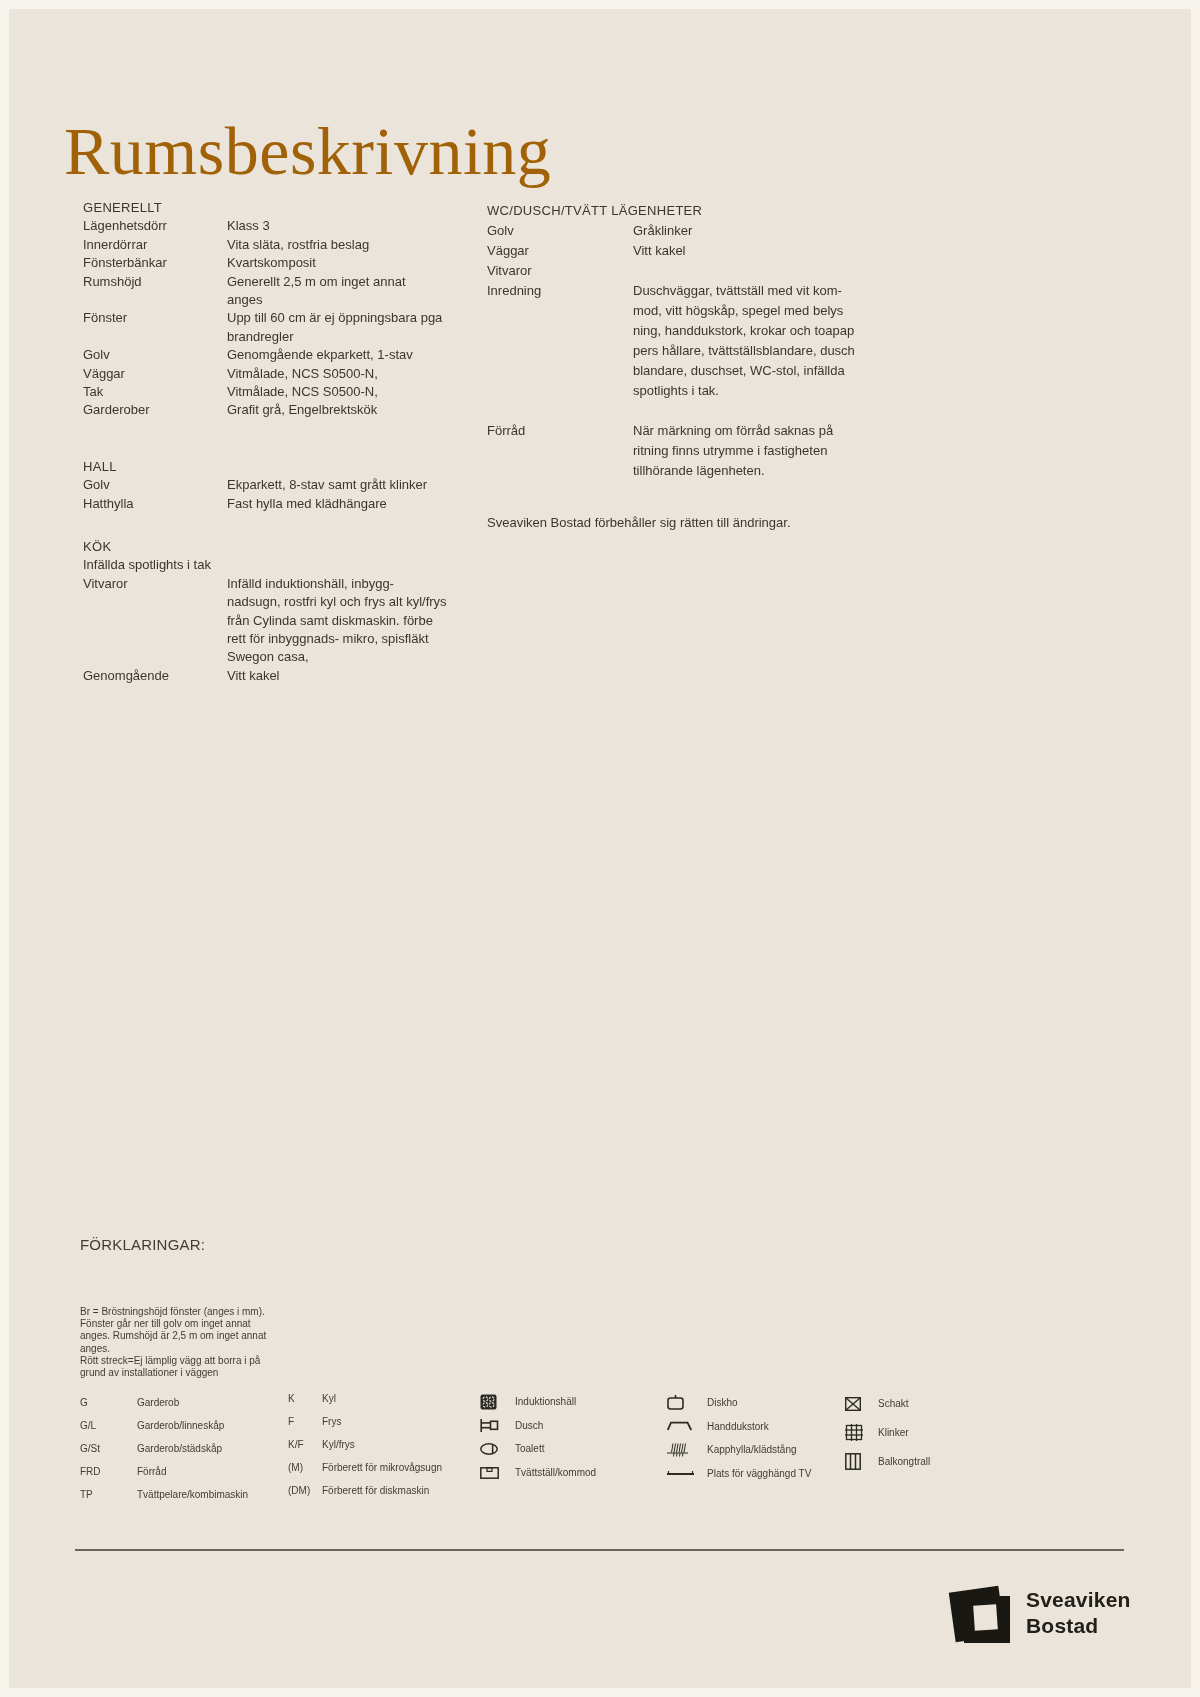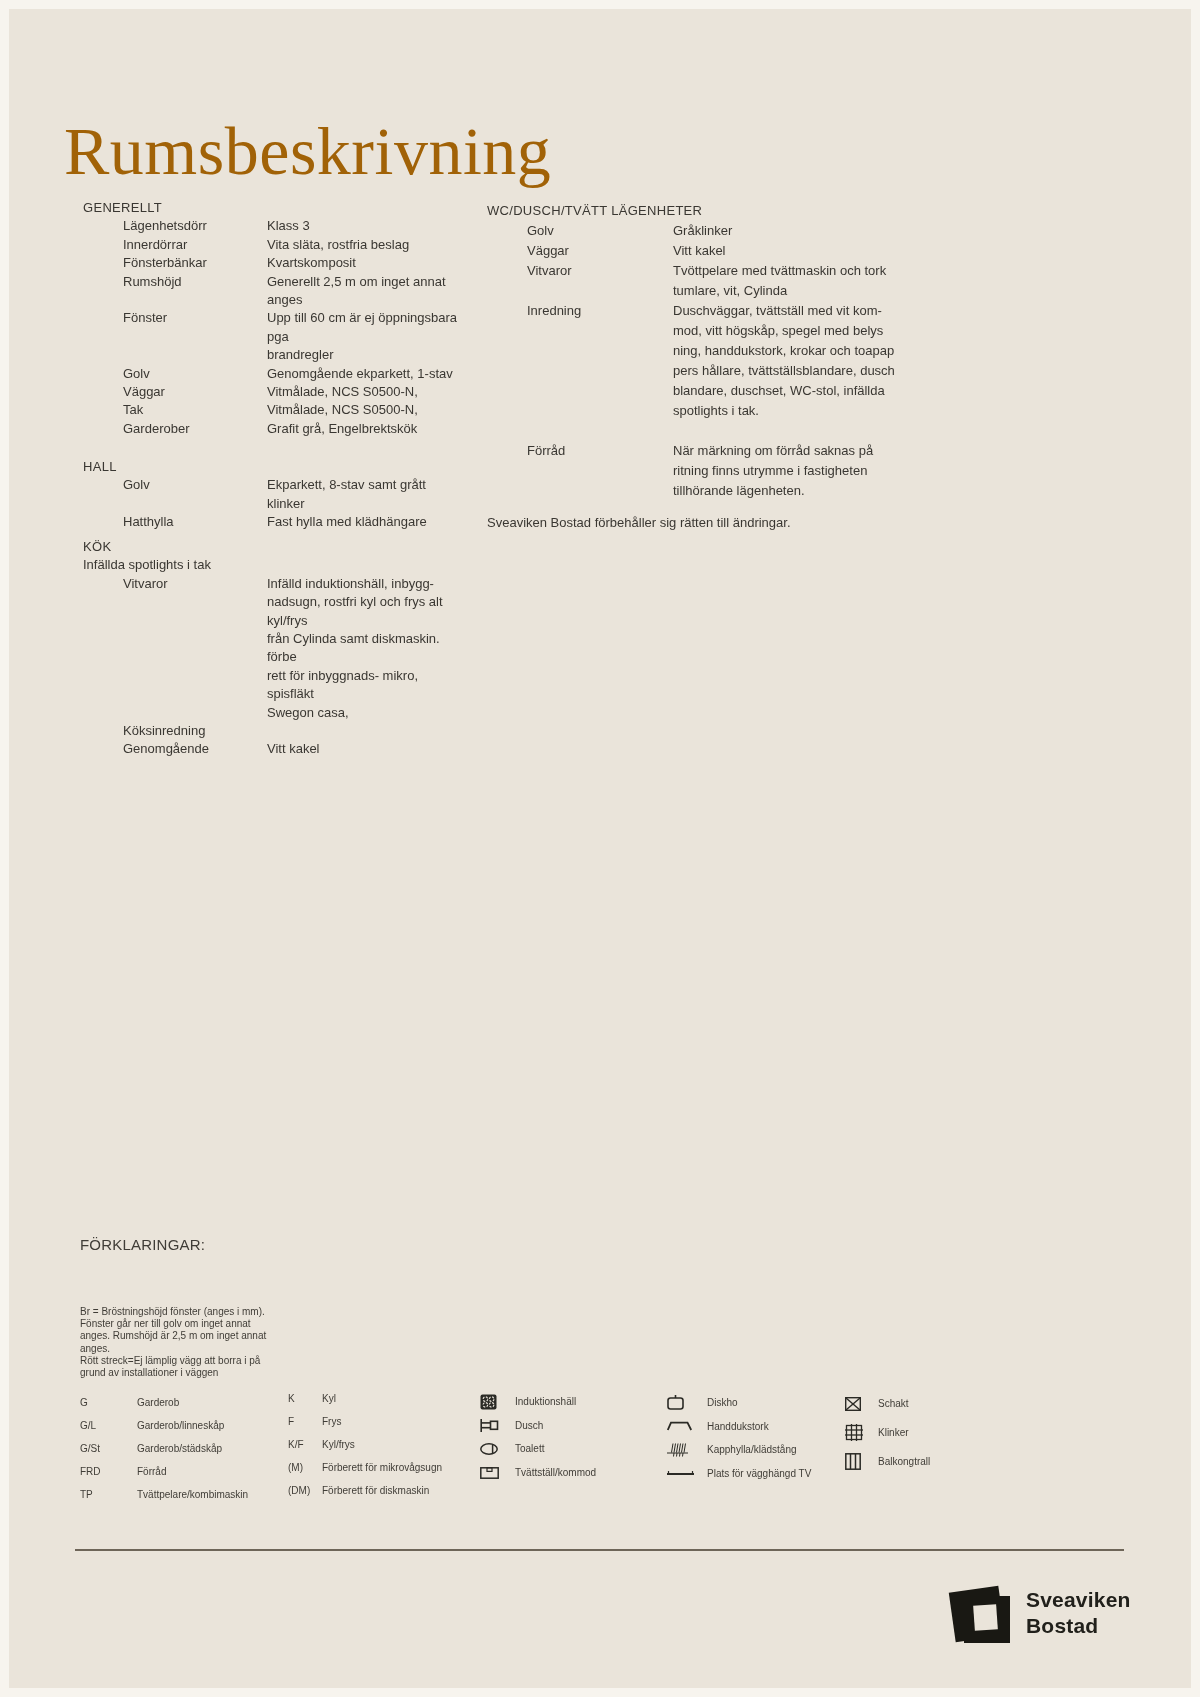--- a/index.html
+++ b/index.html
@@ -36,21 +36,21 @@
     font-size:13px;line-height:18.4px;
     color:var(--text);
   }
   #sec-generellt{left:83px;top:199px;width:380px;}
   #sec-hall{left:83px;top:458px;width:380px;}
   #sec-kok{left:83px;top:538px;width:380px;}
   #sec-wc{left:487px;top:201px;width:430px;line-height:20px;}
   .sec-heading{letter-spacing:0.3px;}
   .row{display:flex;}
   .row.gap{margin-top:20px;}
-  .lbl{width:144px;flex:none;margin-left:40px;}
+  .lbl{width:144px;flex:none;}
   #sec-wc .lbl{width:146px;}
   .val{white-space:pre-line;width:272px;}
   .note-line{
     position:absolute;left:487px;top:513px;
     font-size:13px;line-height:20px;color:var(--text);
   }
   .fork-heading{
     position:absolute;left:80px;top:1238px;
     font-size:15px;line-height:13px;color:#403d37;letter-spacing:0.2px;
   }
@@ -153,41 +153,38 @@
       <div class="sec-intro">Infällda spotlights i tak</div>
       <div class="row">
         <span class="lbl">Vitvaror</span>
         <span class="val">Infälld induktionshäll, inbygg-
 nadsugn, rostfri kyl och frys alt kyl/frys
 från Cylinda samt diskmaskin. förbe
 rett för inbyggnads- mikro, spisfläkt
 Swegon casa,</span>
       </div>
       <div class="row">
-        <span class="lbl">Köksinredning</span>
       </div>
       <div class="row">
         <span class="lbl">Genomgående</span>
         <span class="val">Vitt kakel</span>
       </div>
     </div>
   <div id="sec-wc" class="doc-sec">
       <div class="sec-heading">WC/DUSCH/TVÄTT LÄGENHETER</div>
       <div class="row">
         <span class="lbl">Golv</span>
         <span class="val">Gråklinker</span>
       </div>
       <div class="row">
         <span class="lbl">Väggar</span>
         <span class="val">Vitt kakel</span>
       </div>
       <div class="row">
         <span class="lbl">Vitvaror</span>
-        <span class="val">Tvöttpelare med tvättmaskin och tork
-tumlare, vit, Cylinda</span>
       </div>
       <div class="row">
         <span class="lbl">Inredning</span>
         <span class="val">Duschväggar, tvättställ med vit kom-
 mod, vitt högskåp, spegel med belys
 ning, handdukstork, krokar och toapap
 pers hållare, tvättställsblandare, dusch
 blandare, duschset, WC-stol, infällda
 spotlights i tak.</span>
       </div>

